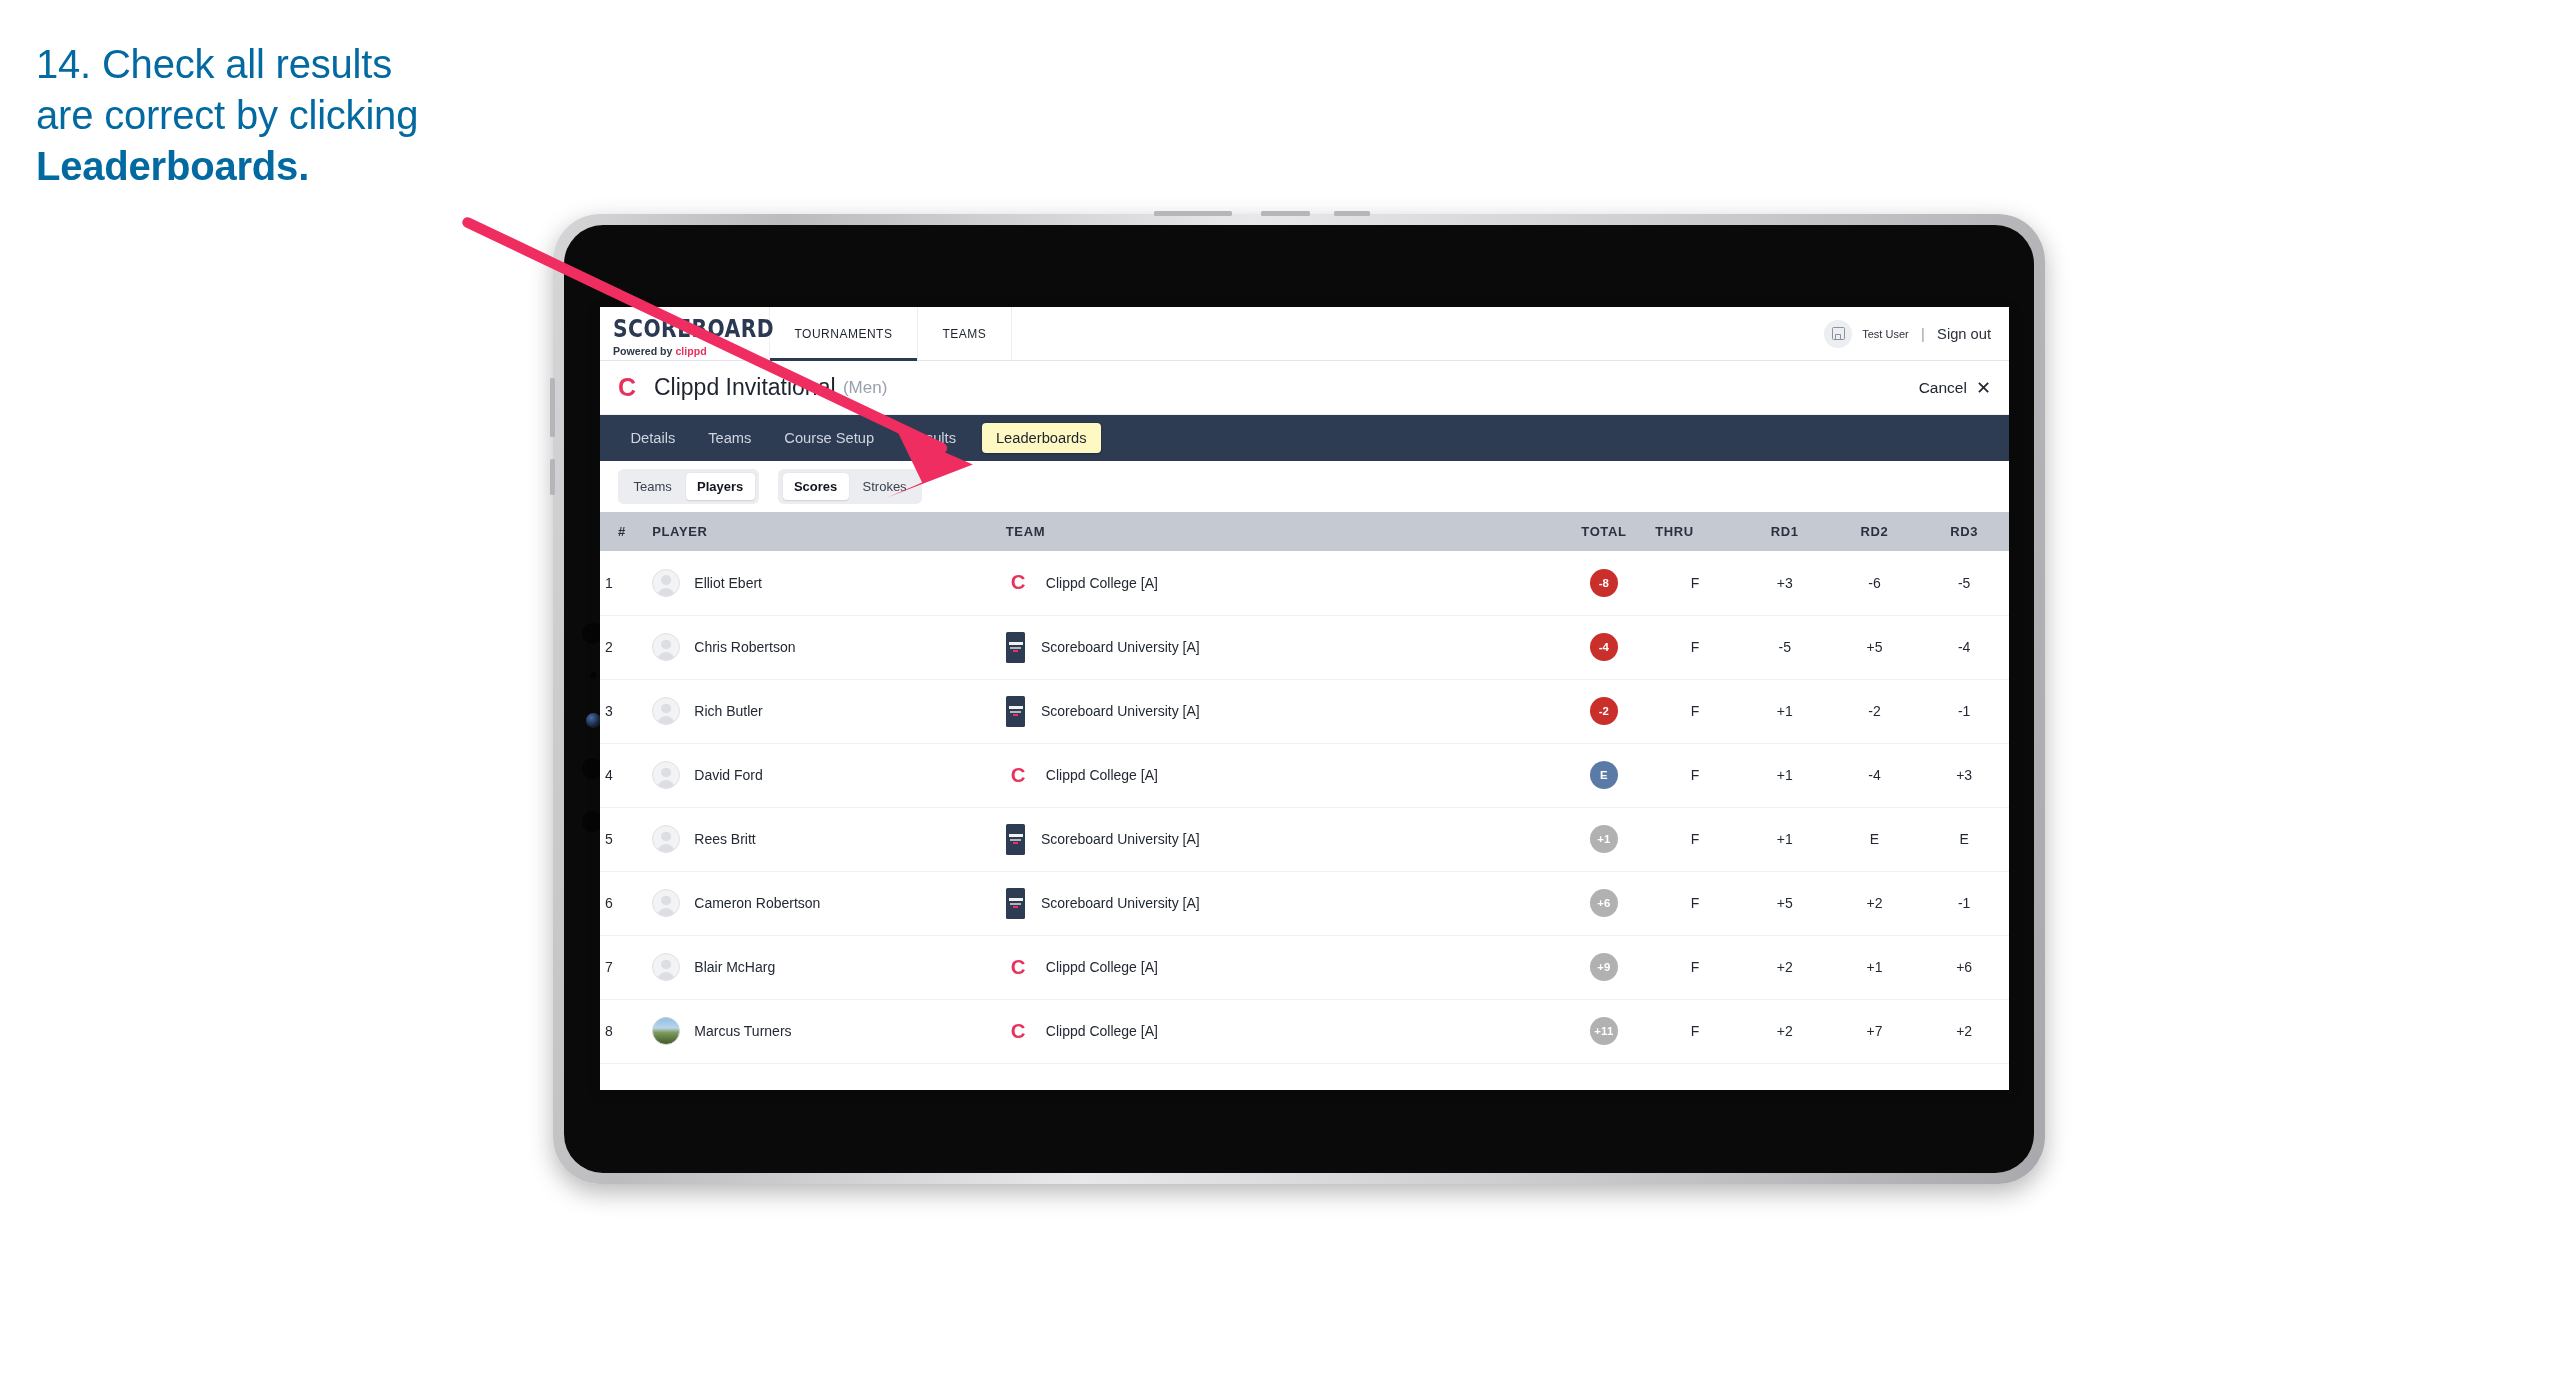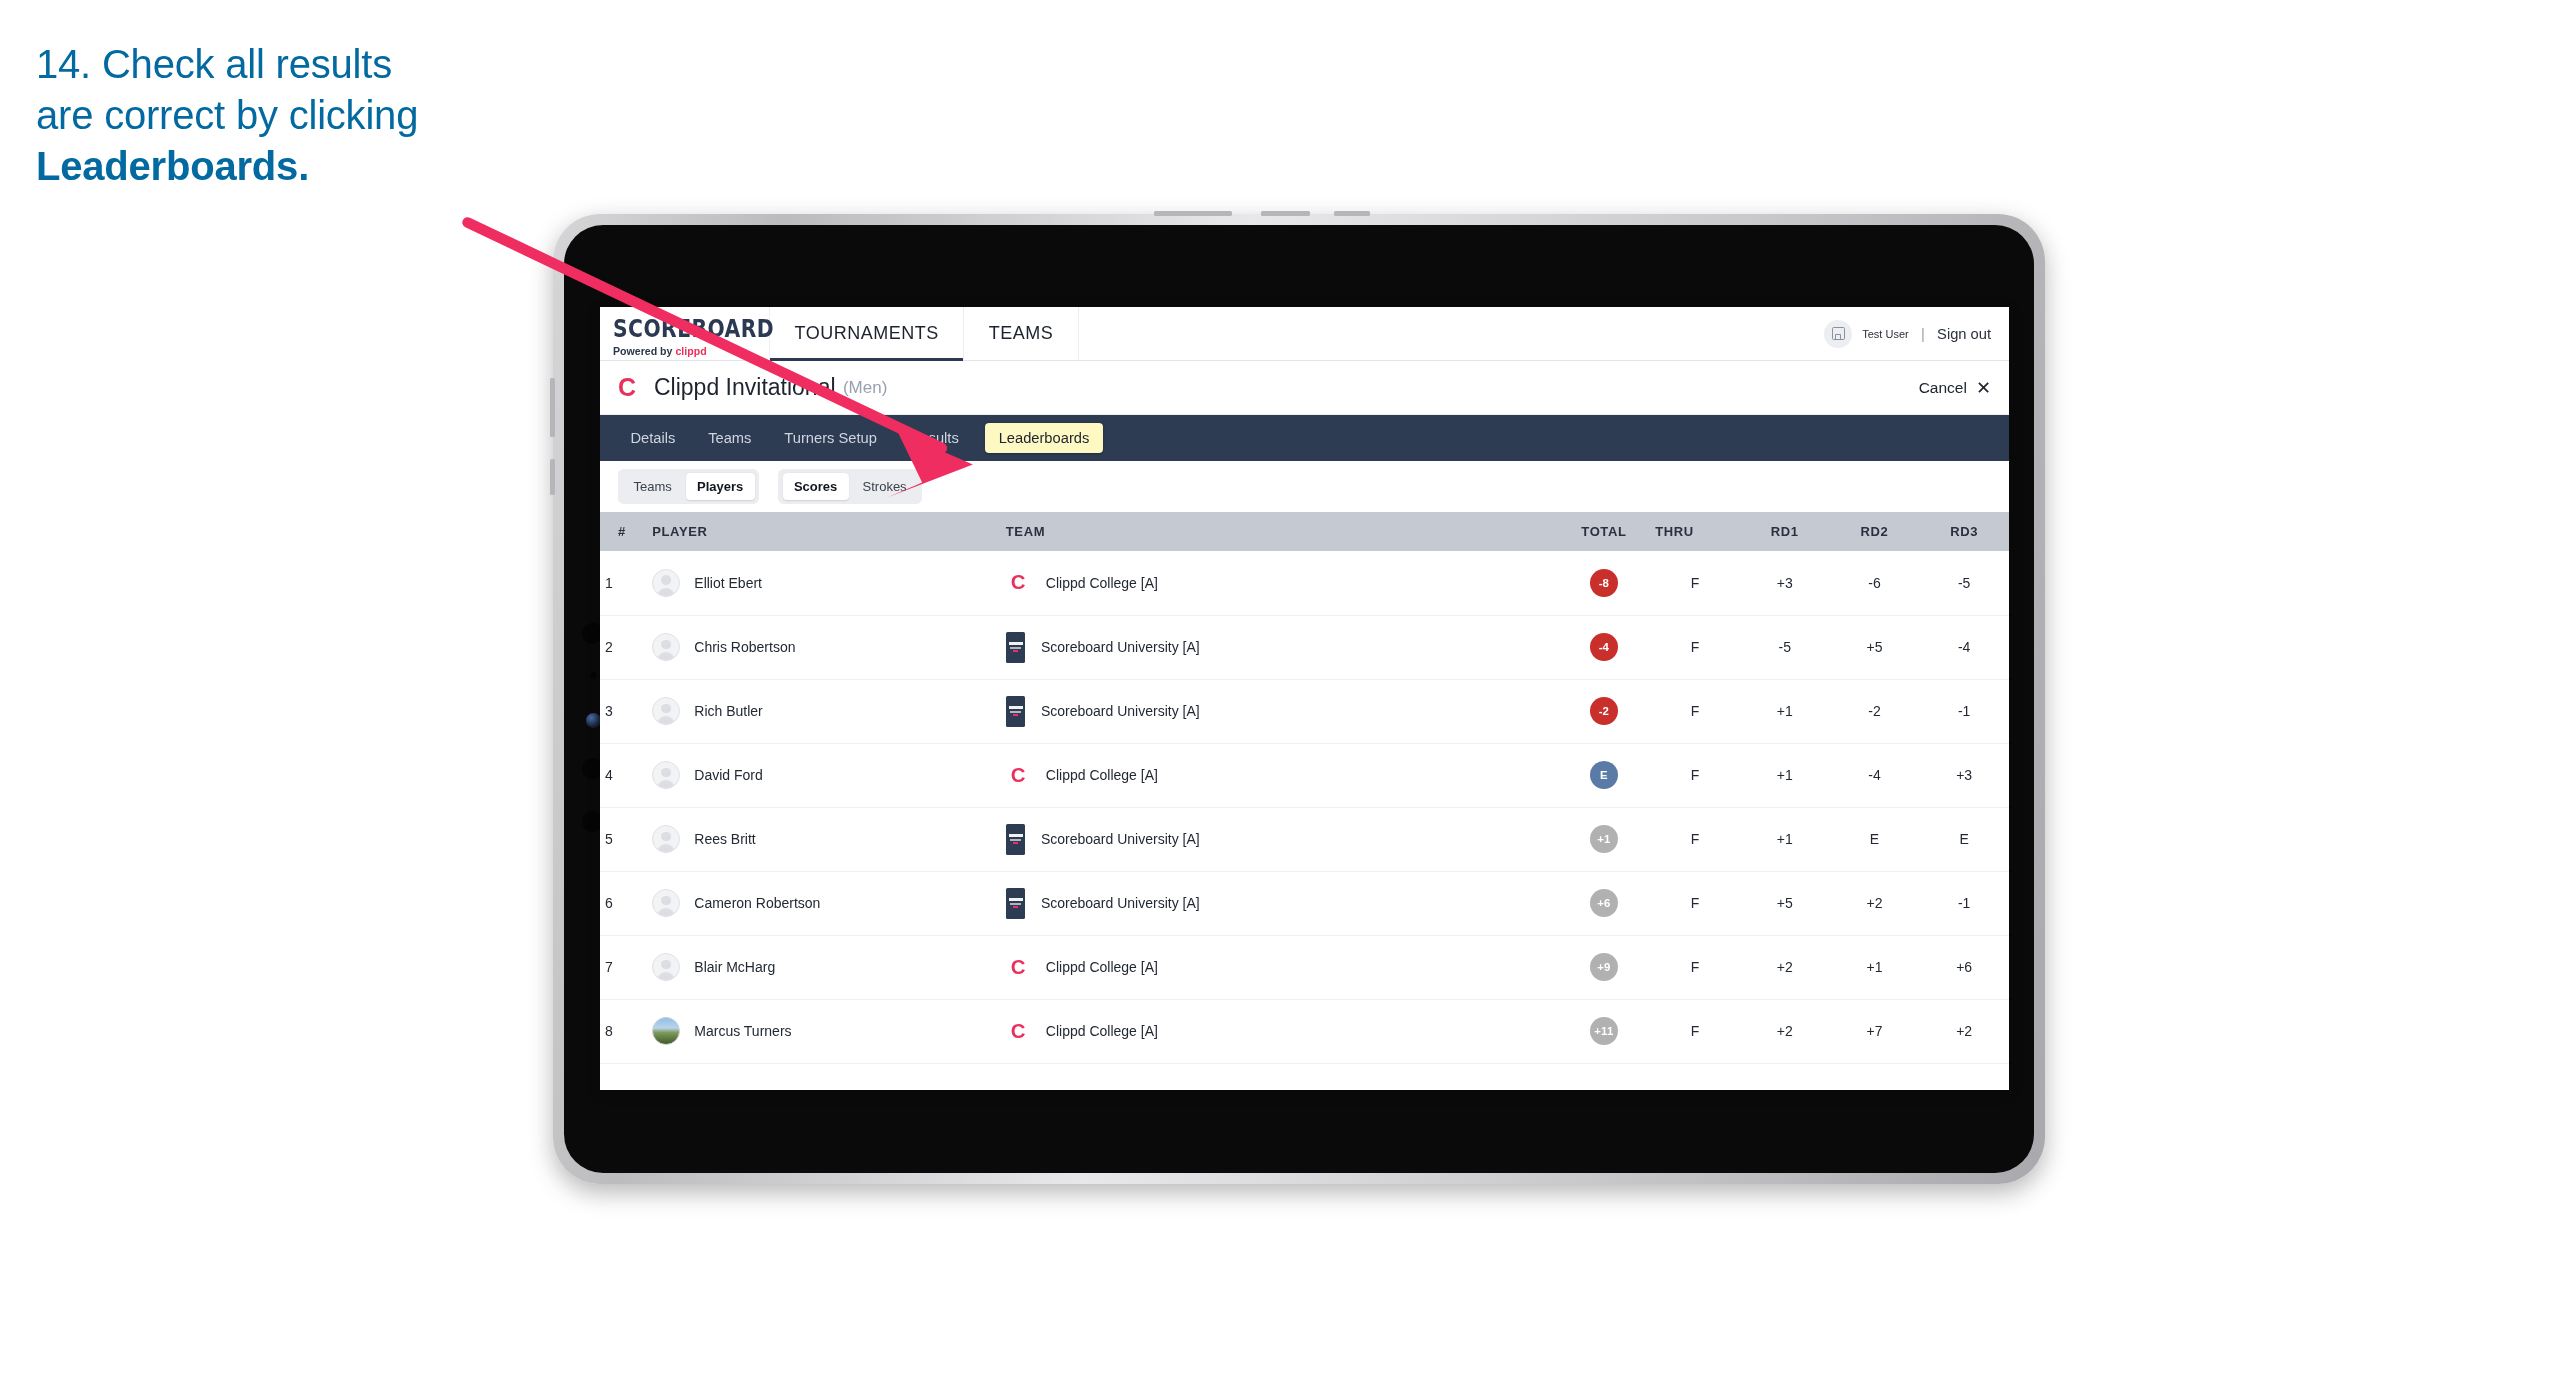--- a/index.html
+++ b/index.html
@@ -67,21 +67,21 @@
   .logo-block { width: 170px; padding: 6.5px 0 0 13px; display: flex; flex-direction: column;
                 justify-content: center; border-right: 0.8px solid #eceef1; }
   .logo-main { font-family: "DejaVu Sans Condensed","Liberation Sans",sans-serif;
                font-weight: 700; font-size: 24.5px; letter-spacing: 0.5px;
                color: #2b3a52; line-height: 1; transform: scaleX(0.92); transform-origin: left center; }
   .logo-sub { font-size: 10.6px; color: #2d3748; margin-top: 3px; font-weight: 600; }
   .logo-sub .pink { color: #e8325d; }
 
   .navtabs { display: flex; align-items: stretch; }
   .navtab { display: flex; align-items: center; padding: 0 24.5px;
-            font-size: 18px; color: #1d232e; letter-spacing: 0.5px;
+            font-size: 12px; color: #1d232e; letter-spacing: 0.5px;
             border-right: 0.8px solid #eceef1; cursor: pointer; position: relative; }
   .navtab.active::after { content:""; position: absolute; left: 0; right: 0; bottom: -0.8px;
                           height: 3.3px; background: #2b3a52; }
 
   .topright { margin-left: auto; display: flex; align-items: center;
               padding-right: 18px; gap: 9.8px; }
   .avatar-chip { width: 28px; height: 28px; border-radius: 50%; background: #eceef2;
                  display: flex; align-items: center; justify-content: center; }
   .broken-img { width: 13px; height: 13px; border: 1.3px solid #8a909c; position: relative; border-radius: 1.6px; }
   .broken-img::before { content:""; position:absolute; left:1.6px; top:5.7px; width:4.1px;height:4.1px;
@@ -209,21 +209,21 @@
       <div class="t-gender">(Men)</div>
       <div class="cancel">
         <span>Cancel</span>
         <span class="x-ico">✕</span>
       </div>
     </div>
 
     <div class="tabstrip">
       <div class="stab">Details</div>
       <div class="stab">Teams</div>
-      <div class="stab">Turners Setup</div>
+      <div class="stab">Course Setup</div>
       <div class="stab">Results</div>
       <div class="stab active">Leaderboards</div>
     </div>
 
     <div class="filters">
       <div class="seg">
         <div class="seg-btn">Teams</div>
         <div class="seg-btn active">Players</div>
       </div>
       <div class="seg">

